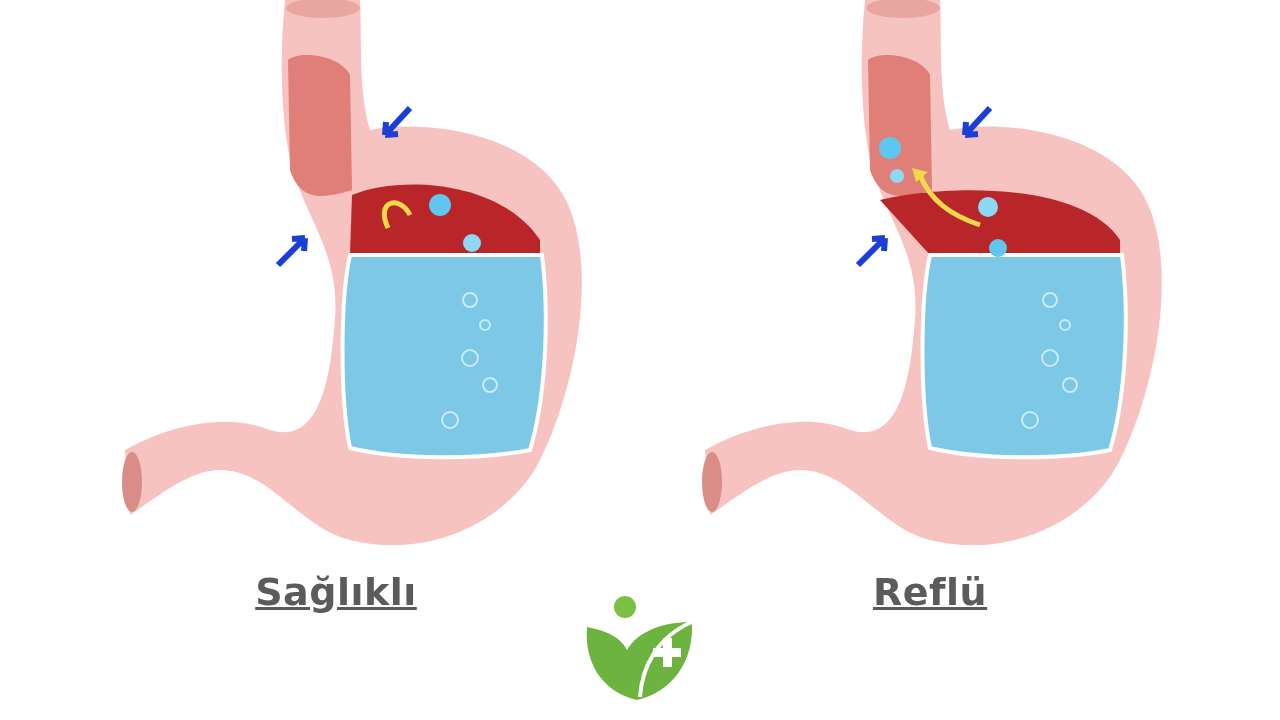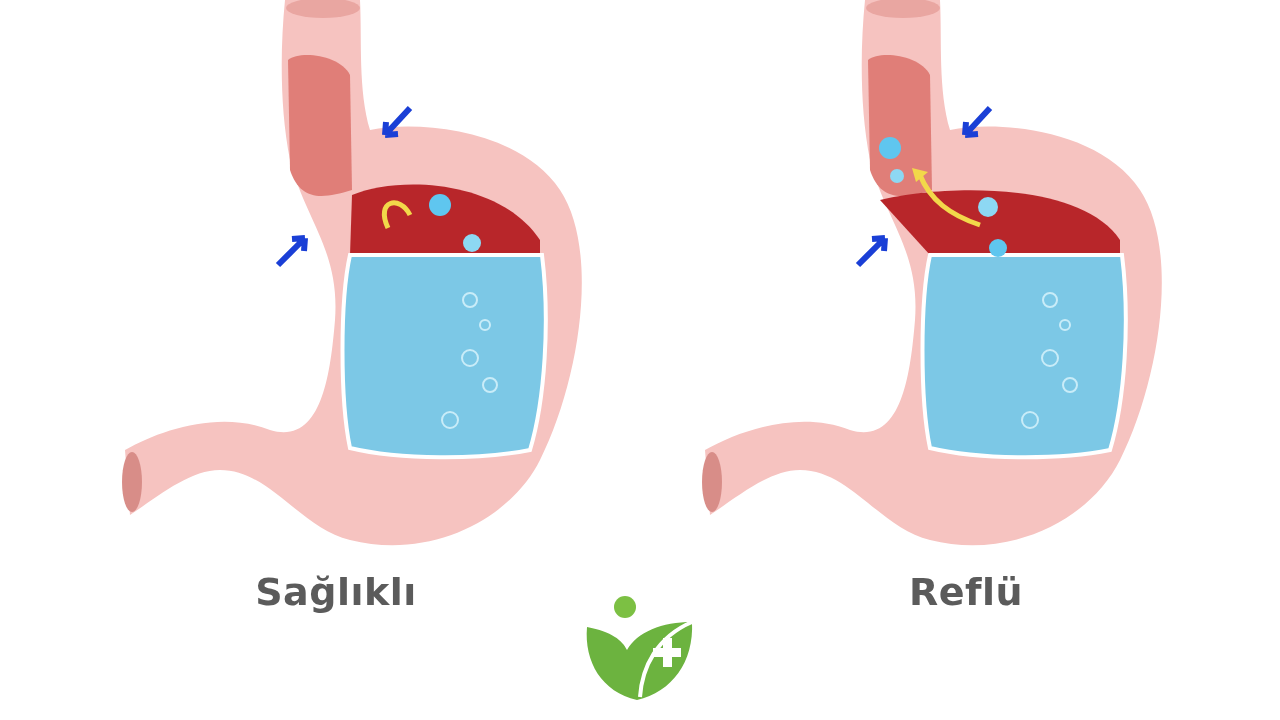--- a/index.html
+++ b/index.html
@@ -1,23 +1,23 @@
 <!DOCTYPE html>
 <html><head>
 <meta charset="utf-8">
 <style>
   html, body { margin:0; padding:0; background:#ffffff; }
   body { width:1280px; height:720px; position:relative; overflow:hidden; font-family:"DejaVu Sans", sans-serif; }
   .panel { position:absolute; top:0; width:520px; height:560px; }
   .panel svg { width:100%; height:100%; }
   #panel-left { left:100px; }
   #panel-right { left:680px; }
-  .caption { position:absolute; top:570px; font-weight:bold; font-size:38px; color:#5b5b5b; letter-spacing:0.5px; text-align:center; width:300px; }
+  .caption { position:absolute; top:570px; font-weight:bold; font-size:38px; color:#5b5b5b; letter-spacing:0.5px; text-align:center; width:300px;text-decoration:underline; }
   #cap-left { left:186px; }
-  #cap-right { left:816px; }
+  #cap-right { left:780px; }
   .logo { position:absolute; left:582px; top:592px; width:115px; height:110px; }
 </style>
 </head>
 <body>
 
 <div class="panel" id="panel-left">
   <svg viewBox="0 0 520 560">
 
     <path d="M185,0 L260,0 C262,40 258,90 270,130 C320,120 420,130 460,190 C500,250 480,380 440,460 C410,520 330,560 250,540 C200,528 170,470 120,470 C90,470 60,495 30,515 L25,450 C60,430 120,410 170,430 C220,445 230,380 235,320 C240,250 205,220 190,160 C180,110 180,50 185,0 Z" fill="#f6c3c0"></path>
 

